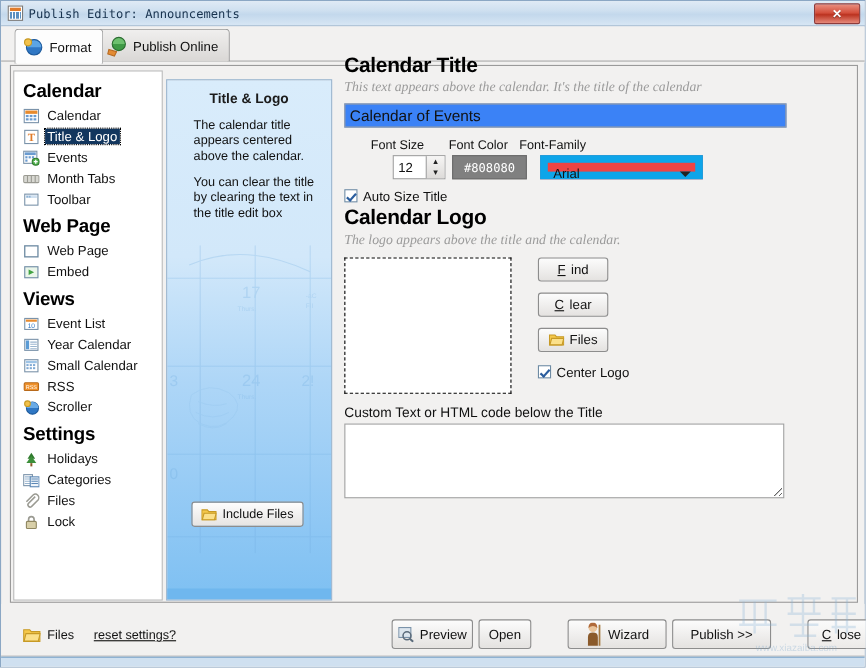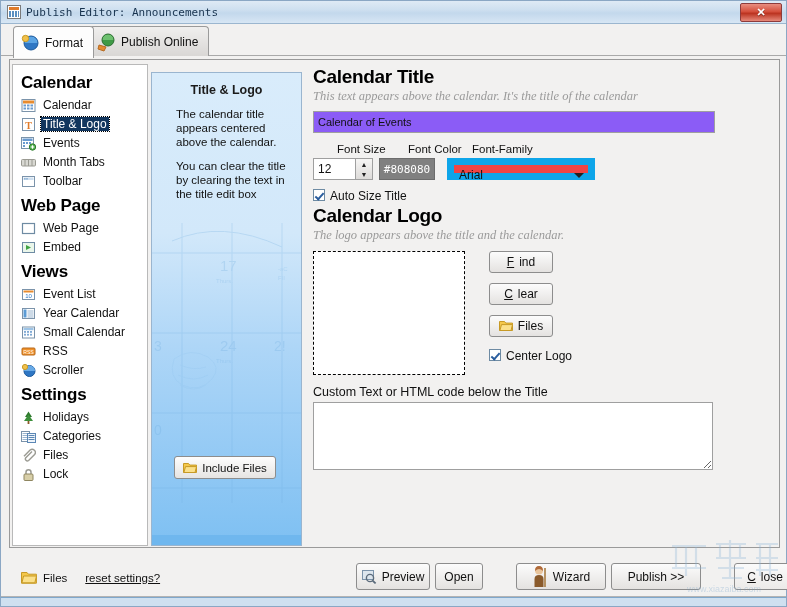--- a/index.html
+++ b/index.html
@@ -61,32 +61,32 @@
     background:linear-gradient(to bottom,#d9ecfb 0%,#d2e8fa 34%,#aed6f7 58%,#8ec7f4 86%,#7ec0f2 100%);}
   .helppanel .hp-title{text-align:center;font-size:12.5px;font-weight:bold;color:#1b1b1b;margin-top:10px;}
   .helppanel p{margin:10px 10px 0 24px;font-size:11.5px;color:#111;line-height:14px;}
   .ghost{position:absolute;left:0;top:150px;width:151px;height:280px;opacity:.25;}
   .incfiles{position:absolute;left:22px;bottom:66px;width:100px;height:21px;
     display:flex;align-items:center;justify-content:center;gap:5px;font-size:11.5px;color:#111;
     background:linear-gradient(to bottom,#fdfdfd,#e6e4e2);border:1px solid #8d8d8d;border-radius:3px;cursor:pointer;}
   .hp-footer{position:absolute;left:0;bottom:0;width:151px;height:10px;background:#6fb7ee;}
 
   
-  .form{position:absolute;left:312px;top:65px;width:460px;height:482px;}
+  .form{position:absolute;left:312px;top:48px;width:460px;height:482px;}
   .sec-h{font-size:19px;font-weight:bold;color:#000;letter-spacing:-.3px;}
   .sec-sub{font-size:12.5px;font-style:italic;color:#9a9a9a;font-family:"Liberation Serif",serif;margin-top:1px;}
-  .txtinput{box-sizing:border-box;background:#8b5cf6;border:1px solid #9f9f9f;
-    font-size:11px;color:#111;padding:3px 4px;font-family:"Liberation Sans",sans-serif;}
+  .txtinput{box-sizing:border-box;background:#3b82f6;border:1px solid #9f9f9f;
+    font-size:14px;color:#111;padding:3px 4px;font-family:"Liberation Sans",sans-serif;}
   .lblrow{display:flex;font-size:11.5px;color:#111;}
-  .spin{position:relative;width:60px;height:22px;box-sizing:border-box;background:#fff;border:1px solid #9f9f9f;}
+  .spin{position:relative;width:48px;height:22px;box-sizing:border-box;background:#fff;border:1px solid #9f9f9f;margin-left:44px;}
   .spin .sv{position:absolute;left:4px;top:3px;font-size:12px;color:#111;}
   .spin .btns{position:absolute;right:0;top:0;width:16px;height:20px;
     background:linear-gradient(to bottom,#f6f5f4,#dddbd9);border-left:1px solid #9f9f9f;}
   .spin .btns div{height:10px;display:flex;align-items:center;justify-content:center;font-size:7px;color:#222;}
-  .swatch{width:56px;height:22px;box-sizing:border-box;background:#808080;border:1px solid #6c6c6c;
+  .swatch{width:68px;height:22px;box-sizing:border-box;background:#808080;border:1px solid #6c6c6c;
     color:#fff;font-size:11px;display:flex;align-items:center;justify-content:center;
     font-family:"DejaVu Sans Mono",monospace;}
   .combo{position:relative;width:148px;height:22px;box-sizing:border-box;background:#ef4444;border:7px solid #0ea5e9;}
   .combo .cv{position:absolute;left:5px;top:3px;font-size:12px;color:#111;}
   .combo .arr{position:absolute;right:4px;top:8px;width:0;height:0;
     border-left:5px solid transparent;border-right:5px solid transparent;border-top:5px solid #222;}
   .ckrow{display:flex;gap:5px;font-size:12px;color:#111;cursor:pointer;}
   .ck{width:12px;height:12px;box-sizing:border-box;background:#fff;border:1px solid #6e8ba3;position:relative;}
   .ck.on::after{content:"";position:absolute;left:3px;top:1px;width:3px;height:7px;
     border:solid #2a5d9e;border-width:0 2px 2px 0;transform:rotate(42deg);}

